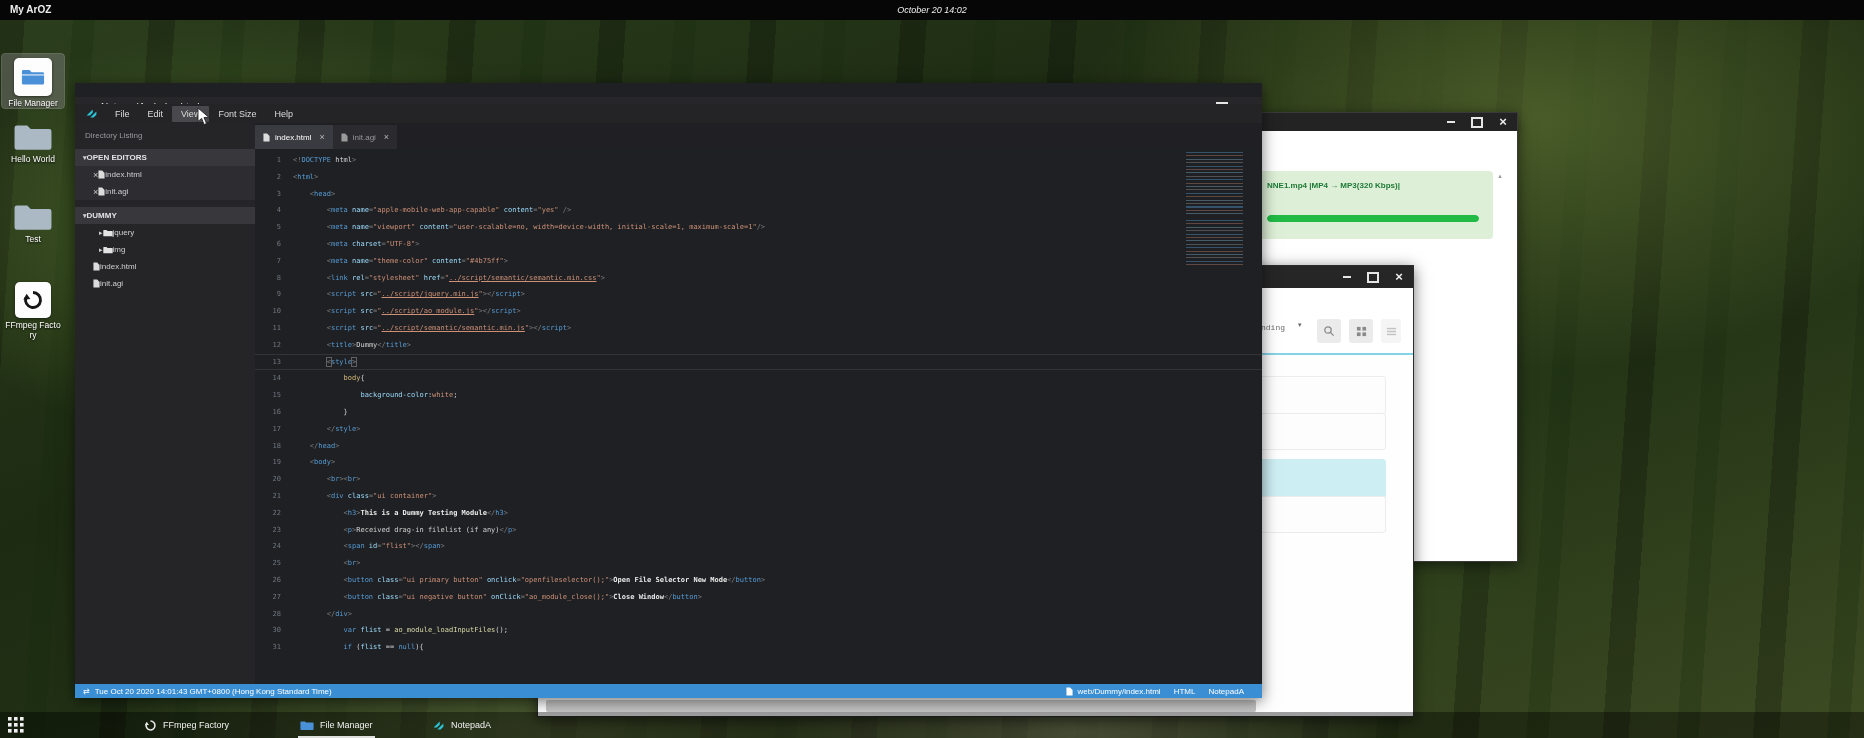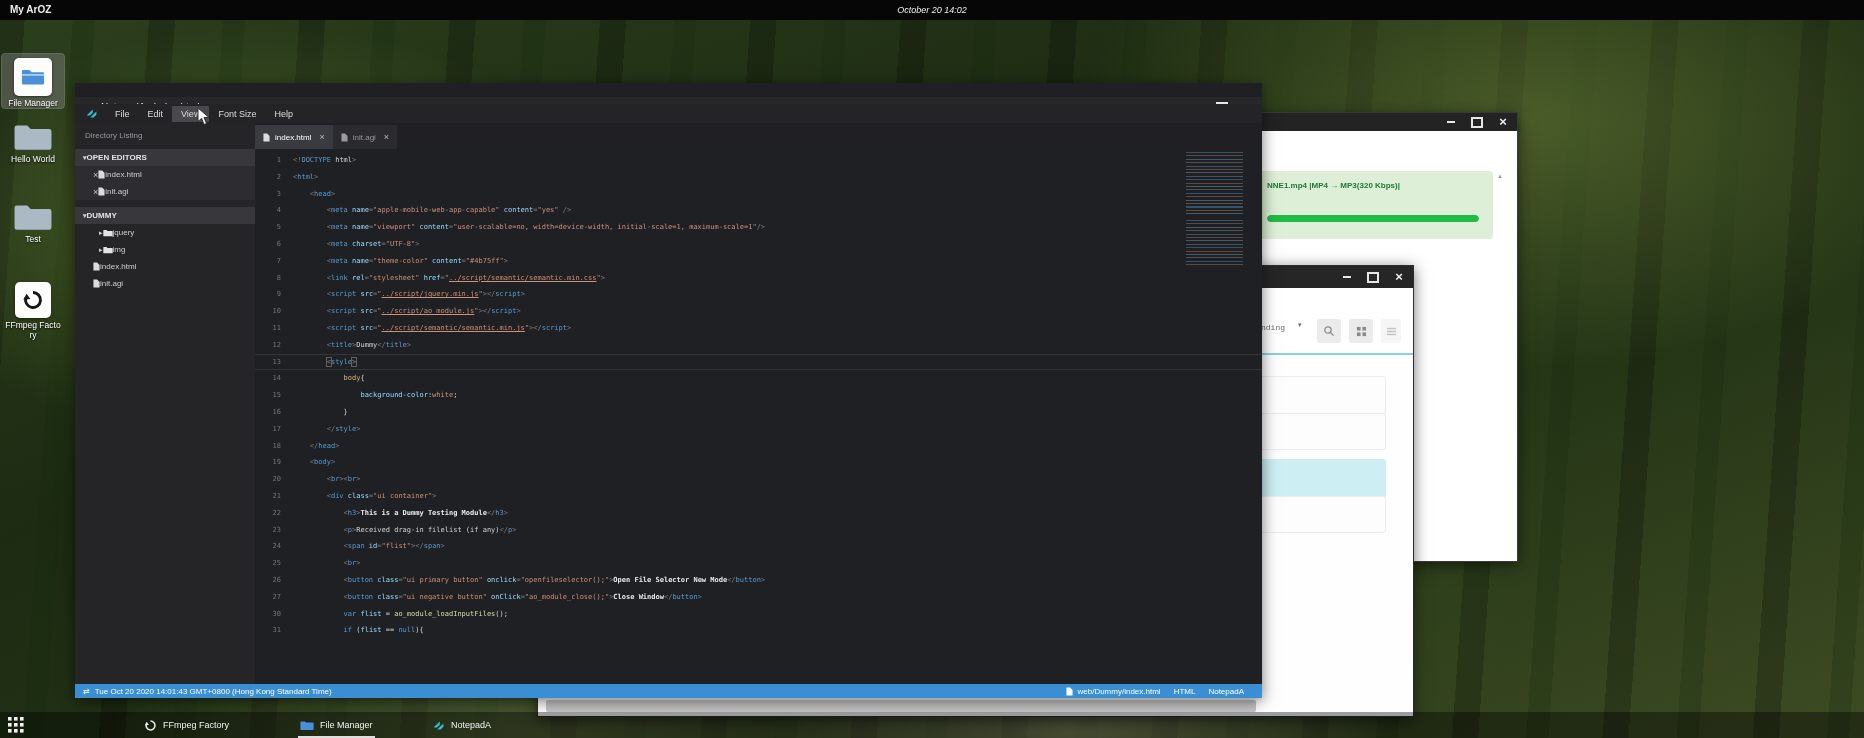--- a/index.html
+++ b/index.html
@@ -356,20 +356,21 @@
         <div class="cl"><span class="ln">18</span><span class="lt"><span class="w">    </span><span class="p">&lt;/</span><span class="t">head</span><span class="p">&gt;</span></span></div>
         <div class="cl"><span class="ln">19</span><span class="lt"><span class="w">    </span><span class="p">&lt;</span><span class="t">body</span><span class="p">&gt;</span></span></div>
         <div class="cl"><span class="ln">20</span><span class="lt"><span class="w">        </span><span class="p">&lt;</span><span class="t">br</span><span class="p">&gt;</span><span class="p">&lt;</span><span class="t">br</span><span class="p">&gt;</span></span></div>
         <div class="cl"><span class="ln">21</span><span class="lt"><span class="w">        </span><span class="p">&lt;</span><span class="t">div</span><span class="a"> class</span><span class="p">=</span><span class="s">"ui container"</span><span class="p">&gt;</span></span></div>
         <div class="cl"><span class="ln">22</span><span class="lt"><span class="w">            </span><span class="p">&lt;</span><span class="t">h3</span><span class="p">&gt;</span><span class="b">This is a Dummy Testing Module</span><span class="p">&lt;/</span><span class="t">h3</span><span class="p">&gt;</span></span></div>
         <div class="cl"><span class="ln">23</span><span class="lt"><span class="w">            </span><span class="p">&lt;</span><span class="t">p</span><span class="p">&gt;</span><span class="w">Received drag-in filelist (if any)</span><span class="p">&lt;/</span><span class="t">p</span><span class="p">&gt;</span></span></div>
         <div class="cl"><span class="ln">24</span><span class="lt"><span class="w">            </span><span class="p">&lt;</span><span class="t">span</span><span class="a"> id</span><span class="p">=</span><span class="s">"flist"</span><span class="p">&gt;&lt;/</span><span class="t">span</span><span class="p">&gt;</span></span></div>
         <div class="cl"><span class="ln">25</span><span class="lt"><span class="w">            </span><span class="p">&lt;</span><span class="t">br</span><span class="p">&gt;</span></span></div>
         <div class="cl"><span class="ln">26</span><span class="lt"><span class="w">            </span><span class="p">&lt;</span><span class="t">button</span><span class="a"> class</span><span class="p">=</span><span class="s">"ui primary button"</span><span class="a"> onclick</span><span class="p">=</span><span class="s">"openfileselector();"</span><span class="p">&gt;</span><span class="b">Open File Selector New Mode</span><span class="p">&lt;/</span><span class="t">button</span><span class="p">&gt;</span></span></div>
         <div class="cl"><span class="ln">27</span><span class="lt"><span class="w">            </span><span class="p">&lt;</span><span class="t">button</span><span class="a"> class</span><span class="p">=</span><span class="s">"ui negative button"</span><span class="a"> onClick</span><span class="p">=</span><span class="s">"ao_module_close();"</span><span class="p">&gt;</span><span class="b">Close Window</span><span class="p">&lt;/</span><span class="t">button</span><span class="p">&gt;</span></span></div>
+        <div class="cl"><span class="ln">28</span><span class="lt"><span class="w">        </span><span class="p">&lt;/</span><span class="t">div</span><span class="p">&gt;</span></span></div>
         <div class="cl"><span class="ln">30</span><span class="lt"><span class="w">            </span><span class="k">var</span><span class="a"> flist </span><span class="w">= </span><span class="f">ao_module_loadInputFiles</span><span class="w">();</span></span></div>
         <div class="cl"><span class="ln">31</span><span class="lt"><span class="w">            </span><span class="k">if</span><span class="w"> (</span><span class="a">flist</span><span class="w"> == </span><span class="k">null</span><span class="w">){</span></span></div>
       </div>
     <div class="minimap"></div>
   </div>
 
   <div class="statusbar">
     <div class="sb-left">
       <span>⇄</span>
       <span>Tue Oct 20 2020 14:01:43 GMT+0800 (Hong Kong Standard Time)</span>

